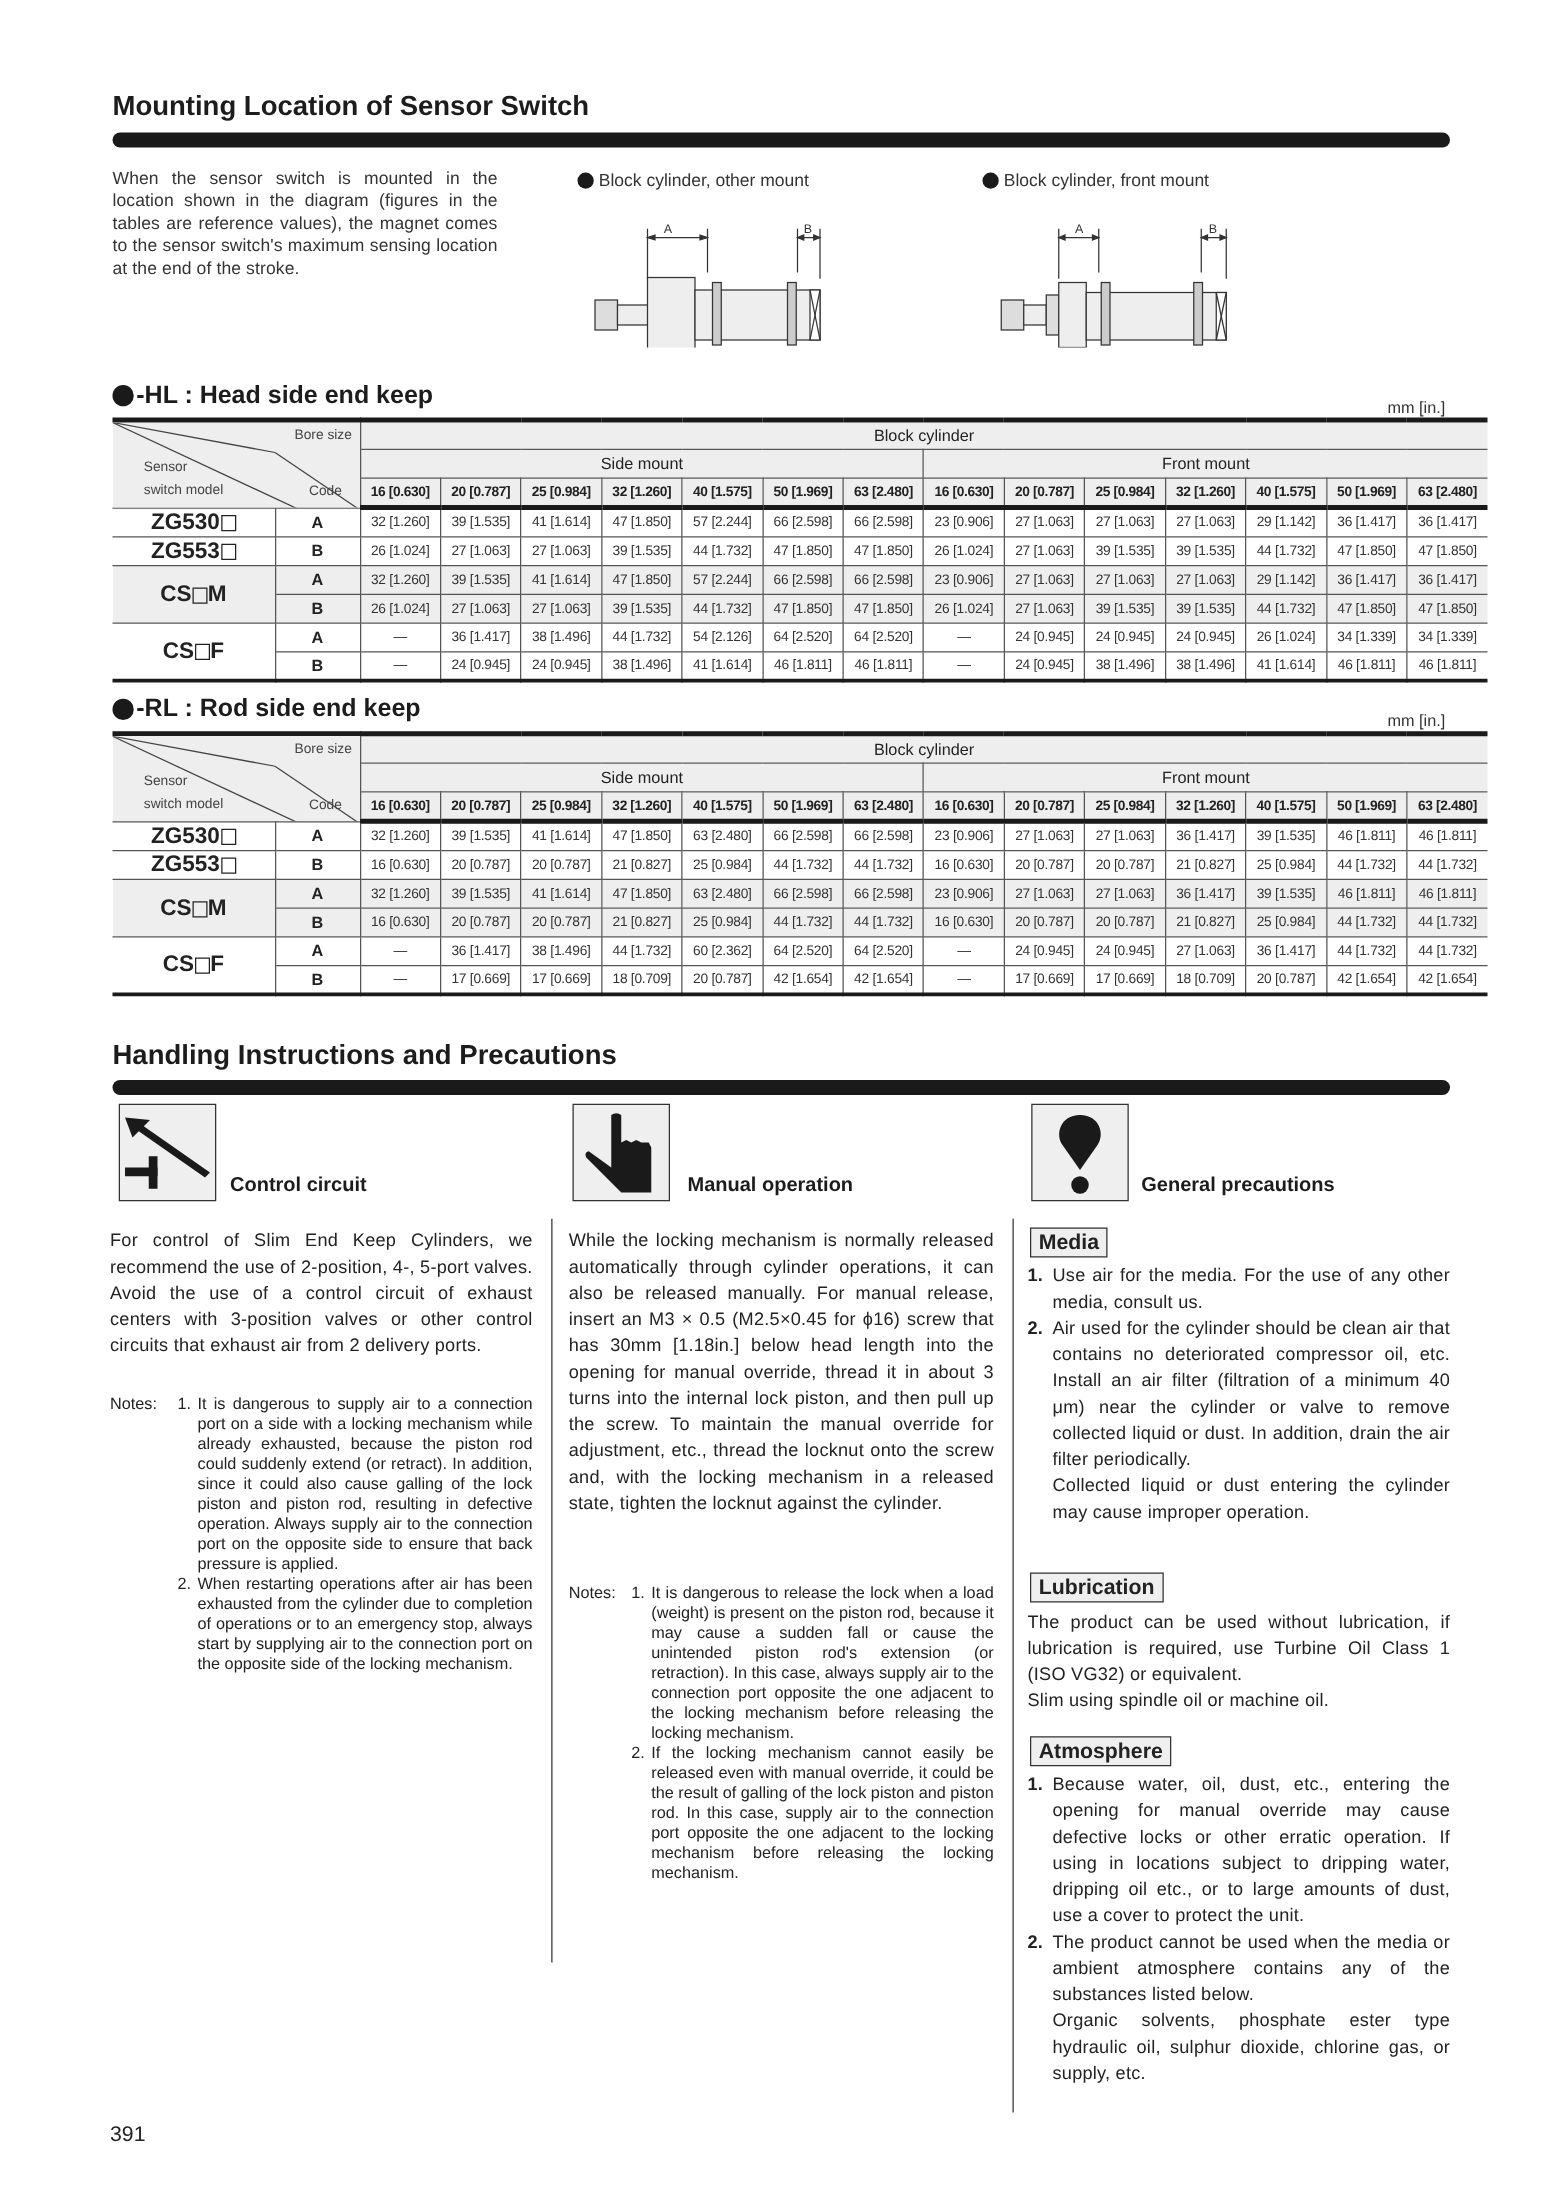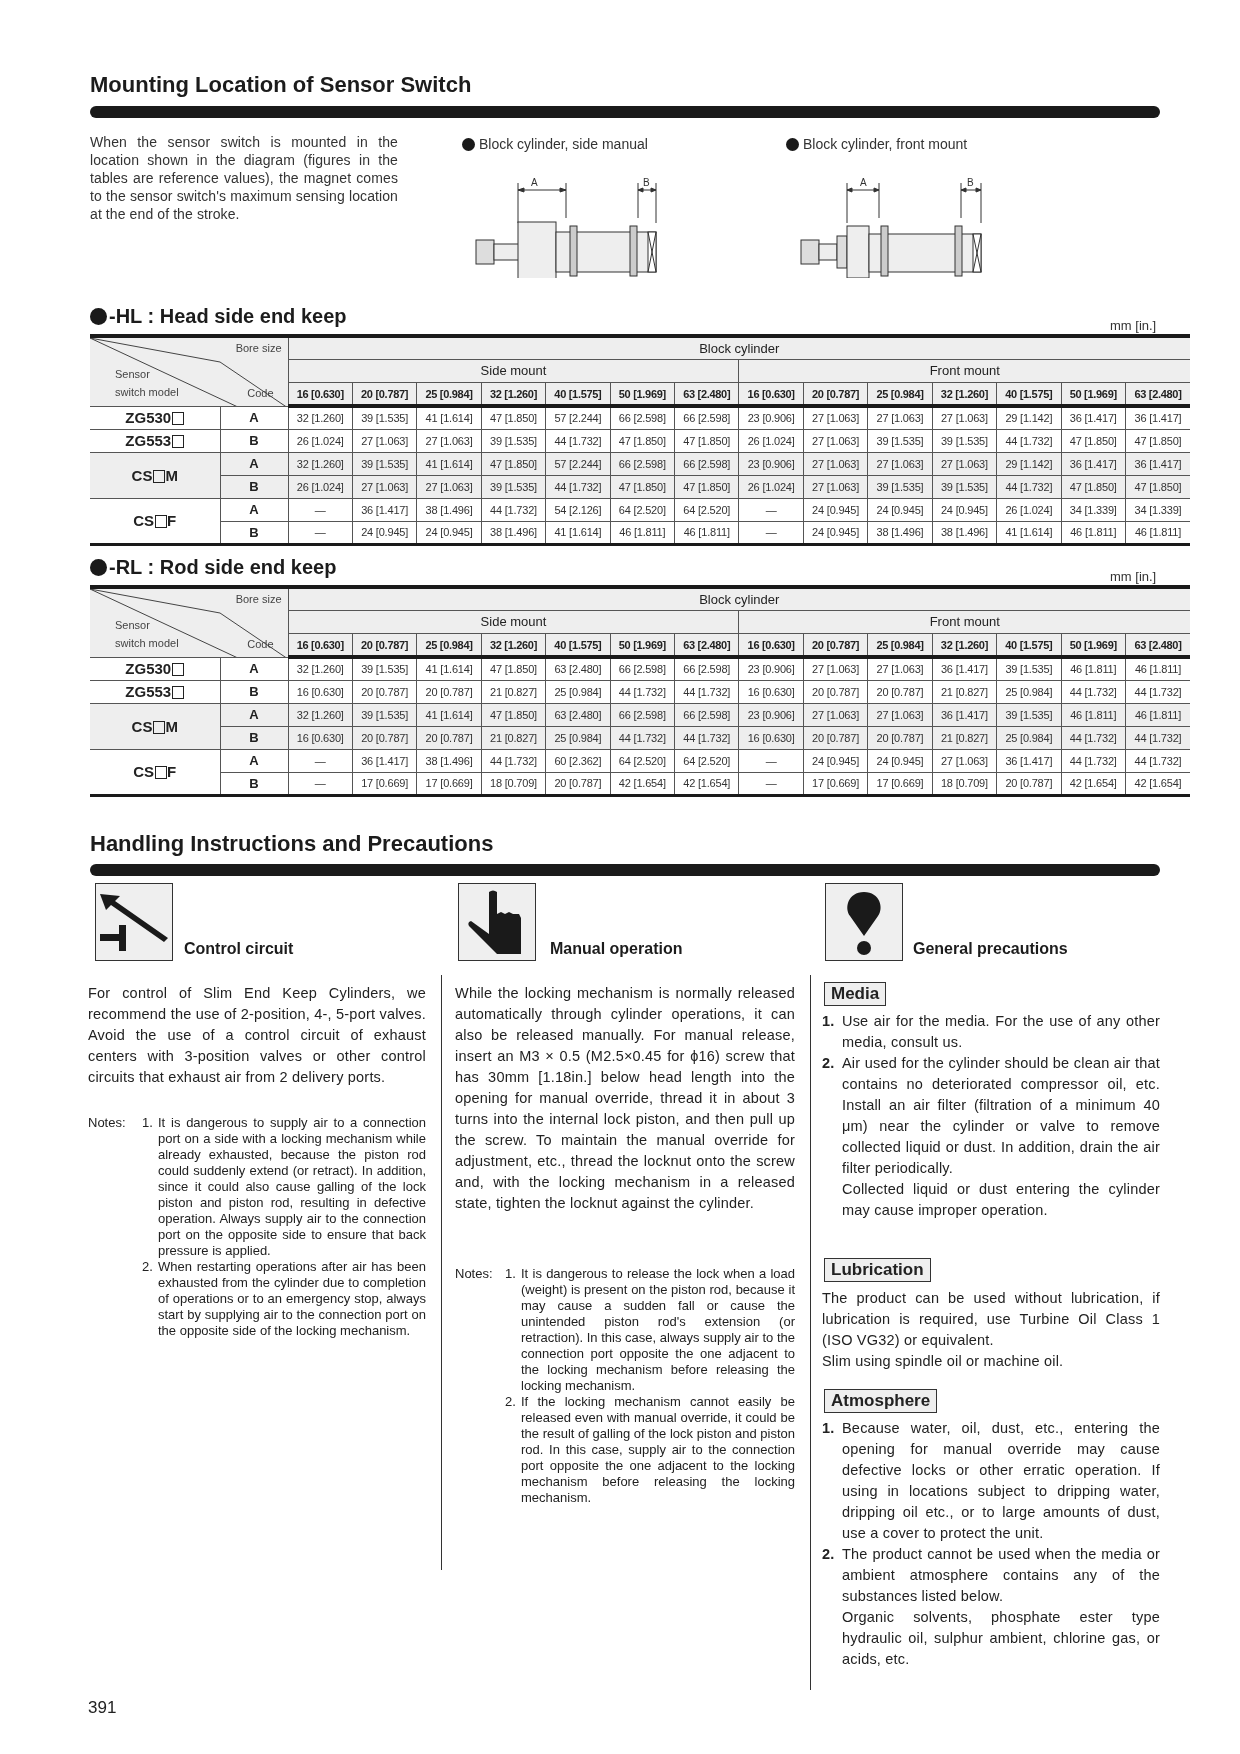--- a/index.html
+++ b/index.html
@@ -12,21 +12,21 @@
   .bullet-label { font-size: 14px; color: #333; display: flex; align-items: center; gap: 4px; }
   .dot { width: 13px; height: 13px; border-radius: 50%; background: #1a1a1a; display: inline-block; }
   .sub-title { font-size: 20px; font-weight: bold; color: #1c1c1c; display: flex; align-items: center; gap: 2px; }
   .sub-title .dot { width: 17px; height: 17px; }
   .unit { font-size: 13px; color: #333; }
   table.dt { border-collapse: collapse; width: 1100px; font-size: 11px; table-layout: fixed; }
   table.dt td, table.dt th { border: 1px solid #555; text-align: center; height: 23px; padding: 0; white-space: nowrap; overflow: hidden; }
   table.dt th { background: #eeeeee; font-weight: normal; font-size: 13px; }
   table.dt th.bore { font-weight: bold; font-size: 11px; letter-spacing: -0.3px; }
   table.dt .corner { background: #eeeeee; position: relative; border-left: none; }
-  table.dt .model { font-weight: bold; font-size: 15px; border-left: none; }
+  table.dt .model { font-weight: bold; font-size: 18px; border-left: none; }
   table.dt .code { font-weight: bold; font-size: 13px; }
   table.dt tr.shade td { background: #eeeeee; }
   table.dt { border-top: 4px solid #1a1a1a; border-bottom: 3px solid #1a1a1a; }
   table.dt tr.hdr-last th { border-bottom: 4px solid #1a1a1a; }
   table.dt td.val { font-size: 11px; letter-spacing: -0.2px; color: #333; }
   table.dt td:last-child, table.dt th:last-child { border-right: none; }
   .sq { display: inline-block; width: 12px; height: 13px; border: 1px solid #222; vertical-align: -2px; margin-left: 1px; }
   .corner-label { position: absolute; font-size: 11px; color: #444; padding-left: 17px; }
   .icon-box { width: 78px; height: 78px; border: 1.5px solid #333; background: #efefef; }
   .h3 { font-size: 16px; font-weight: bold; color: #1c1c1c; }
@@ -43,21 +43,21 @@
 </head>
 <body>
 
 <div class="abs sec-title" style="left:90px; top:72px;">Mounting Location of Sensor Switch</div>
 <div class="abs bar" style="left:90px; top:106px; width:1070px;"></div>
 
 <div class="abs intro" style="left:90px; top:133px; width:308px;">When the sensor switch is mounted in the location shown in the diagram (figures in the tables are reference values), the magnet comes to the sensor switch's maximum sensing location at the end of the stroke.</div>
 
 <div class="abs bullet-label" style="left:462px; top:136px;">
   <span class="dot"></span>
-  <span>Block cylinder, side manual</span>
+  <span>Block cylinder, other mount</span>
 </div>
 <div class="abs bullet-label" style="left:786px; top:136px;">
   <span class="dot"></span>
   <span>Block cylinder, front mount</span>
 </div>
 
 <svg class="abs" style="left:470px; top:178px;" width="220" height="100" viewBox="0 0 220 100">
   <g stroke="#333" fill="none" stroke-width="1">
     <line x1="48" y1="5" x2="48" y2="45"></line>
       <line x1="96" y1="5" x2="96" y2="40"></line>
@@ -542,17 +542,17 @@
   <div class="it">
       <span class="n">1.</span>
       <span>Because water, oil, dust, etc., entering the opening for manual override may cause defective locks or other erratic operation. If using in locations subject to dripping water, dripping oil etc., or to large amounts of dust, use a cover to protect the unit.</span>
     </div>
   <div class="it">
       <span class="n">2.</span>
       <span>The product cannot be used when the media or ambient atmosphere contains any of the substances listed below.</span>
     </div>
   <div class="it">
       <span class="n"></span>
-      <span>Organic solvents, phosphate ester type hydraulic oil, sulphur ambient, chlorine gas, or acids, etc.</span>
+      <span>Organic solvents, phosphate ester type hydraulic oil, sulphur dioxide, chlorine gas, or supply, etc.</span>
     </div>
 </div>
 
 <div class="abs" style="left:88px; top:1698px; font-size:17px; color:#222;">391</div>
 
 </body></html>

